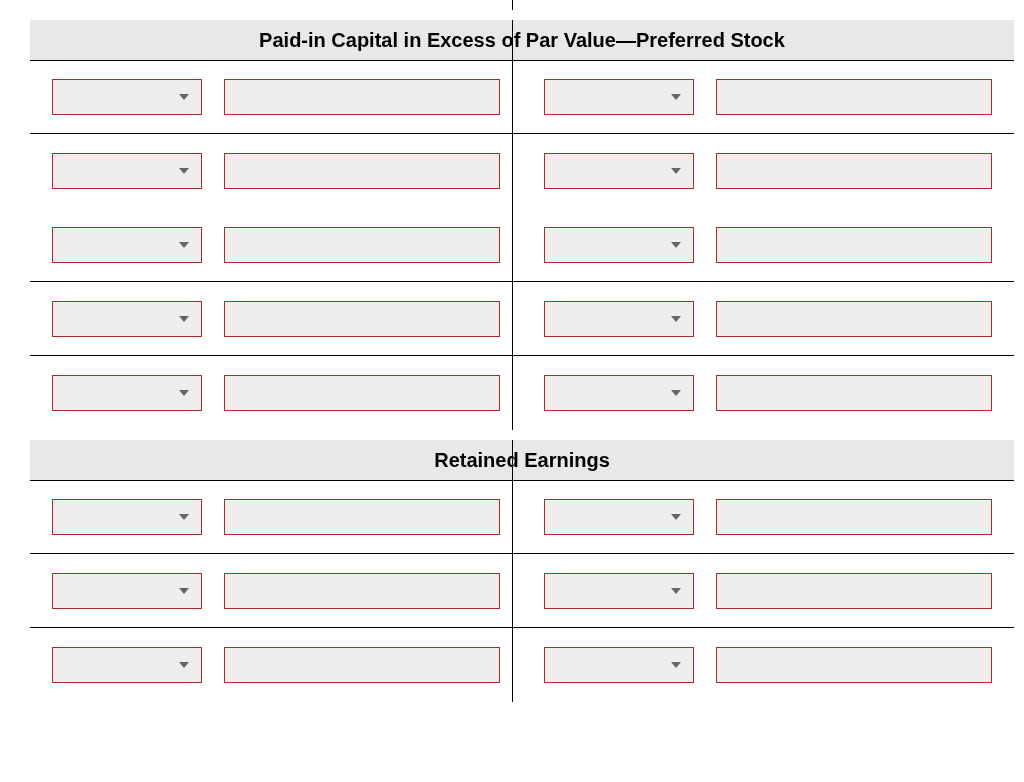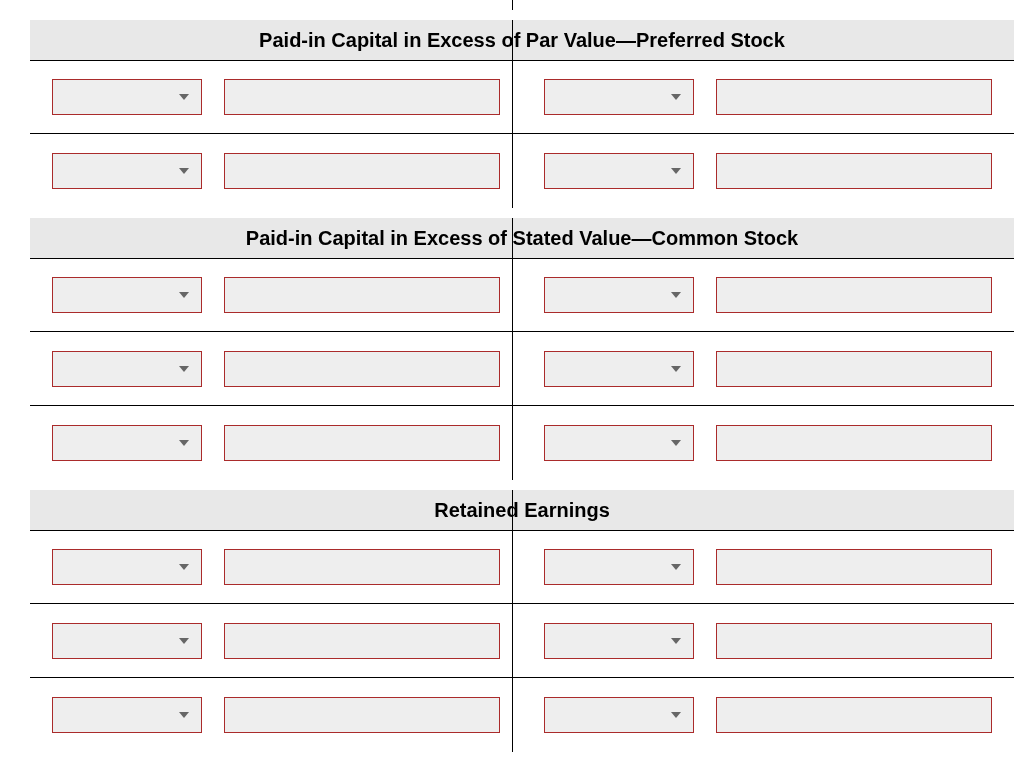--- a/index.html
+++ b/index.html
@@ -126,23 +126,20 @@
         <div class="dd"></div>
         <div class="inp"></div>
       </div>
       <div class="half">
         <div class="dd"></div>
         <div class="inp"></div>
       </div>
     </div>
   </div>
 
-  <div class="section-head">
-    <span>Paid-in Capital in Excess of Stated Value—Common Stock</span>
-  </div>
   <div class="rows">
     <div class="row">
       <div class="half">
         <div class="dd"></div>
         <div class="inp"></div>
       </div>
       <div class="half">
         <div class="dd"></div>
         <div class="inp"></div>
       </div>

